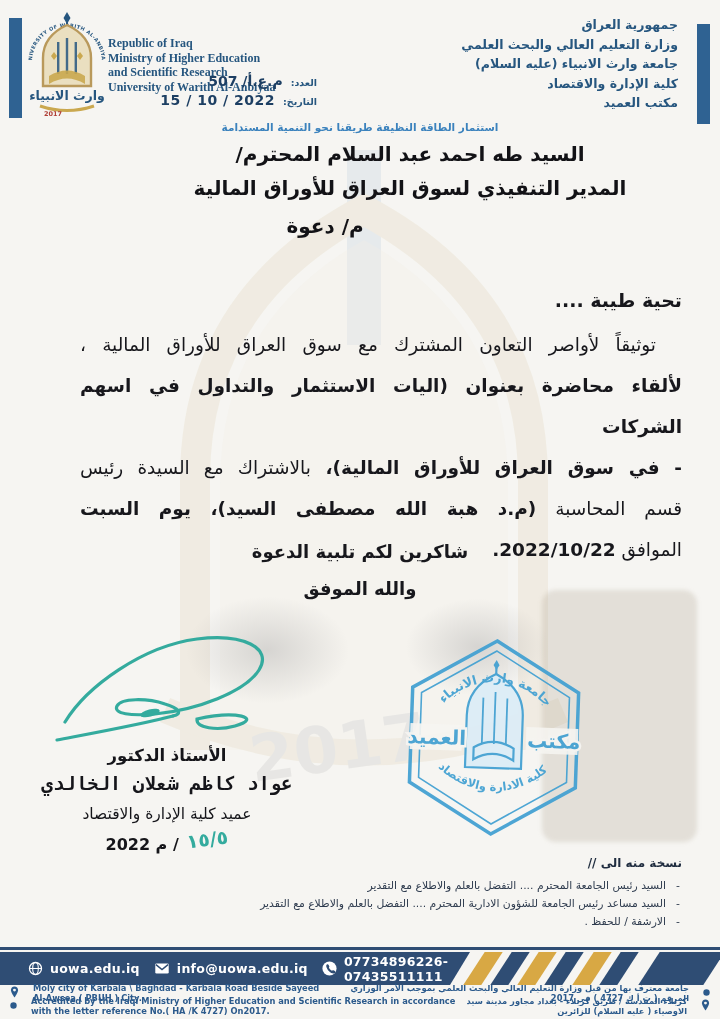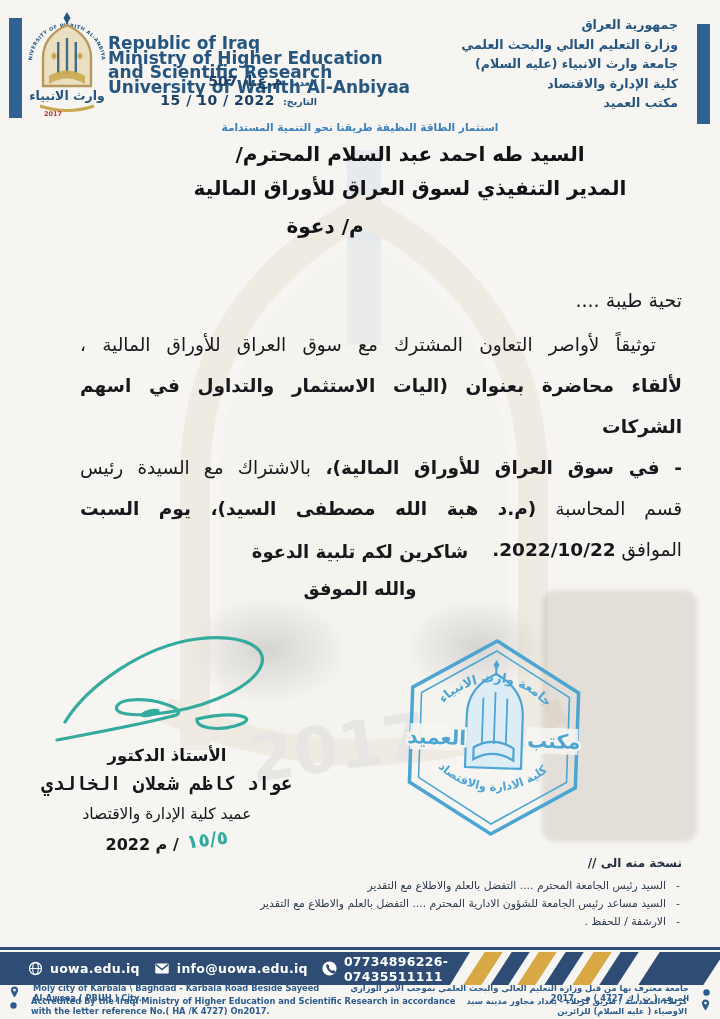--- a/index.html
+++ b/index.html
@@ -15,37 +15,37 @@
   .blob1{left:185px;top:596px;width:165px;height:108px;}
   .blob2{left:405px;top:598px;width:145px;height:98px;}
   .patch{position:absolute;left:542px;top:590px;width:155px;height:252px;
          background:rgba(167,156,132,.24);border-radius:14px;filter:blur(2px);}
   
   .vbar{position:absolute;width:13px;background:#2f6292;}
   .vbar-l{left:9px;top:18px;height:100px;}
   .vbar-r{right:10px;top:24px;height:100px;}
   .logo{position:absolute;left:24px;top:10px;}
   .hdr-en{position:absolute;left:108px;top:36px;color:var(--navy);font-weight:bold;
-          font-size:17px;line-height:14.5px;}
+          font-size:12px;line-height:14.5px;font-family:Liberation Serif, serif;}
   .hdr-meta{position:absolute;left:112px;top:70px;width:205px;direction:rtl;color:var(--navy);}
   .meta-row{margin-top:3px;display:flex;align-items:baseline;gap:8px;}
   .meta-row .lbl{font-size:9.5px;font-weight:bold;}
   .meta-row .val{font-size:14px;font-weight:bold;color:#1d3f63;letter-spacing:.5px;}
   .hdr-ar{position:absolute;right:42px;top:15px;direction:rtl;text-align:right;color:var(--navy);
           font-weight:bold;font-size:12.5px;line-height:19.5px;}
   .tagline{position:absolute;top:121px;width:100%;text-align:center;color:var(--tag);
            font-weight:bold;font-size:10.5px;}
   
   .addressee{position:absolute;top:142px;width:100%;text-align:center;direction:rtl;
              color:#121216;font-weight:bold;}
   .addr1,.addr2{font-size:20px;position:relative;left:50px;}
   .addr2{margin-top:10px;}
   .subject{margin-top:14px;font-size:20px;position:relative;left:-35px;}
   
-  .salutation{position:absolute;top:289px;right:38px;direction:rtl;font-weight:normal;
+  .salutation{position:absolute;top:289px;right:38px;direction:rtl;font-weight:bold;
               font-size:19px;color:var(--ink);margin-left:28px;}
   .body{position:absolute;top:324px;right:38px;left:38px;direction:rtl;font-size:18.5px;color:var(--ink);margin-left:42px;}
   .body-line{line-height:41px;text-align:justify;text-align-last:justify;}
   .body-line.indent{padding-right:26px;}
   .body-line.last{text-align-last:right;}
   .body-line .b{font-weight:bold;}
   .body-line .sup{font-size:9.5px;vertical-align:7px;}
   .thanks{position:absolute;width:100%;text-align:center;direction:rtl;font-weight:bold;
           font-size:18px;color:var(--ink);}
   .thanks1{top:541px;} .thanks2{top:578px;}

